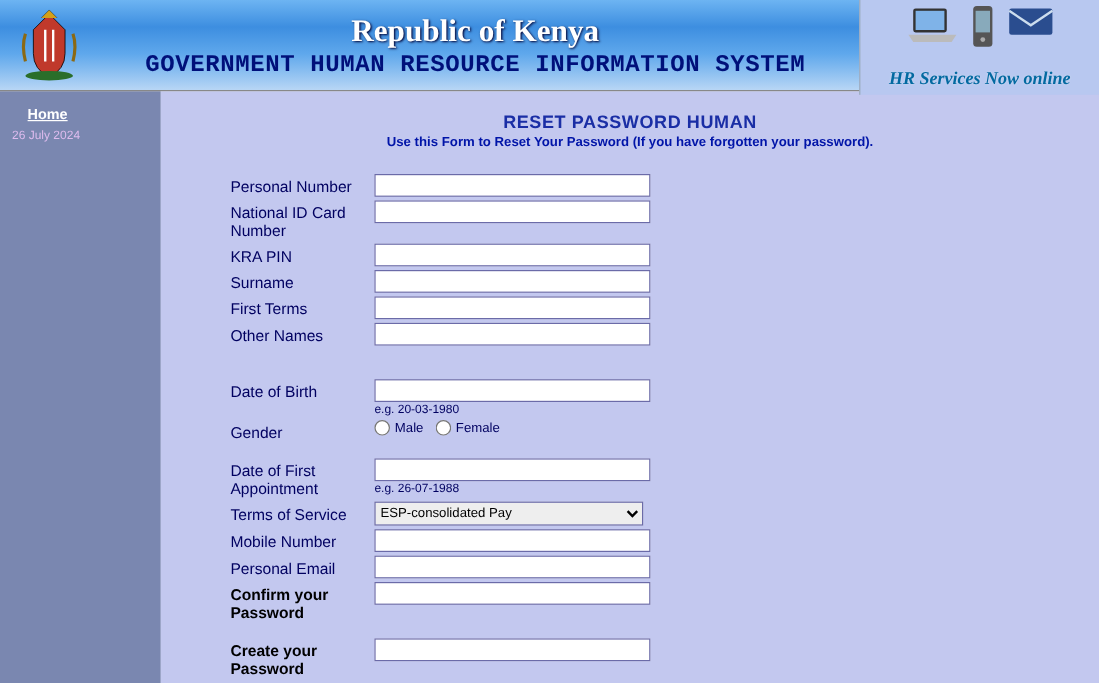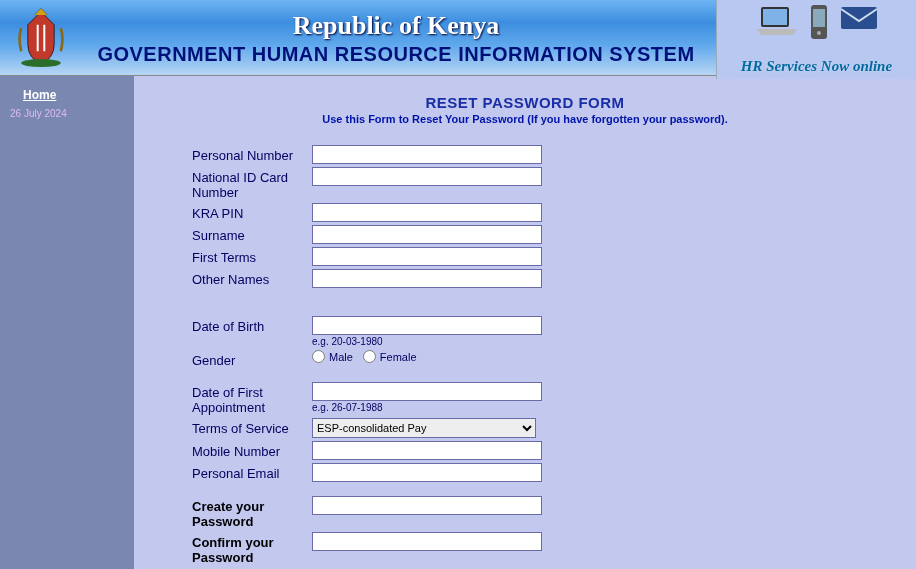--- a/index.html
+++ b/index.html
@@ -13,21 +13,21 @@
     position: relative;
     border-bottom: 1px solid #888;
   }
   .coat-arms {
     width: 70px; height: 70px; margin-left: 6px;
     display: flex; align-items: center; justify-content: center;
   }
   .coat-arms svg { width: 66px; height: 66px; }
   .header-titles { flex: 1; text-align: center; color: #00107a; padding-top: 2px; }
   .header-titles .title1 { font-family: "Times New Roman", serif; font-size: 26px; color: #fff; font-weight: bold; text-shadow: 1px 1px 2px #003; }
-  .header-titles .title2 { font-family: Liberation Sans, sans-serif; font-size: 20px; font-weight: bold; color: #00107a; letter-spacing: 0.5px; margin-top: 2px; }
+  .header-titles .title2 { font-family: Liberation Mono, monospace; font-size: 20px; font-weight: bold; color: #00107a; letter-spacing: 0.5px; margin-top: 2px; }
   .header-right {
     width: 200px; height: 82px; background: #b8c8f0;
     display: flex; flex-direction: column; align-items: center; justify-content: flex-end;
     position: relative; border-left: 1px solid #9ab; padding-bottom: 4px;
   }
   .header-right .slogan { font-family: "Times New Roman", serif; font-style: italic; font-size: 15px; color: #0369a1; font-weight: bold; text-shadow: 0 0 2px #cde; }
   .header-right .icons-row { display: flex; gap: 10px; position: absolute; top: 6px; }
   
   .main { display: flex; min-height: 485px; }
   .sidebar { width: 134px; background: #7a87b0; padding: 12px 10px; }
@@ -98,21 +98,21 @@
   </div>
 </div>
 
 <div class="main">
   <div class="sidebar">
     <a href="#">Home</a>
     <div class="date">26 July 2024</div>
   </div>
 
   <div class="content">
-    <div class="form-title">RESET PASSWORD FORM</div>
+    <div class="form-title">RESET PASSWORD HUMAN</div>
     <div class="form-sub">Use this Form to Reset Your Password (If you have forgotten your password).</div>
 
     <div class="form-table">
 
       <div class="form-row">
         <div class="form-label">Personal Number</div>
         <div class="form-field"><input type="text" value="" style=""></div>
       </div>
       <div class="form-row">
         <div class="form-label">National ID Card Number</div>
@@ -169,24 +169,24 @@
       </div>
       <div class="form-row">
         <div class="form-label">Mobile Number</div>
         <div class="form-field"><input type="text" value="" style=""></div>
       </div>
       <div class="form-row">
         <div class="form-label">Personal Email</div>
         <div class="form-field"><input type="text" value="" style=""></div>
       </div>
 
+      <div class="form-row">
+        <div class="form-label bold">Confirm your Password</div>
+        <div class="form-field"><input type="password" value="" style=""></div>
+      </div>
       <div class="form-row gap-above-sm">
         <div class="form-label bold">Create your Password</div>
-        <div class="form-field"><input type="password" value="" style=""></div>
-      </div>
-      <div class="form-row">
-        <div class="form-label bold">Confirm your Password</div>
         <div class="form-field"><input type="password" value="" style=""></div>
       </div>
 
     </div>
   </div>
 </div>
 
 </body></html>

